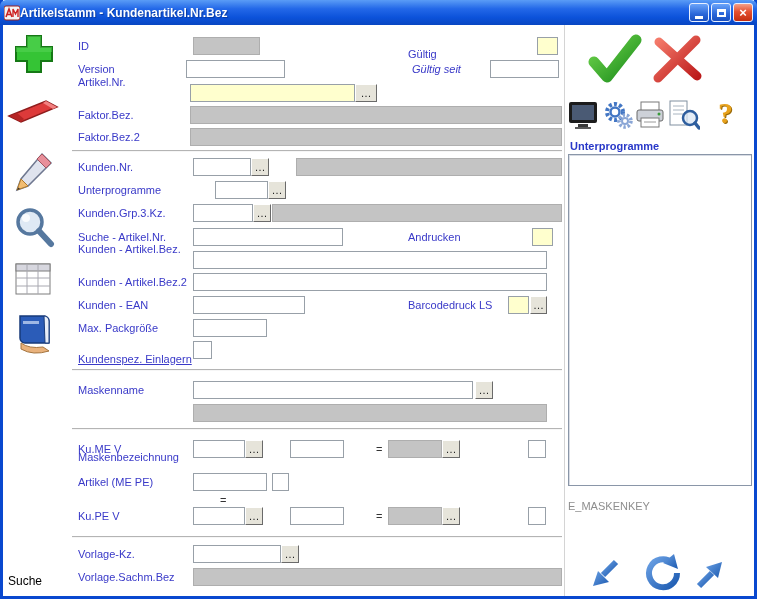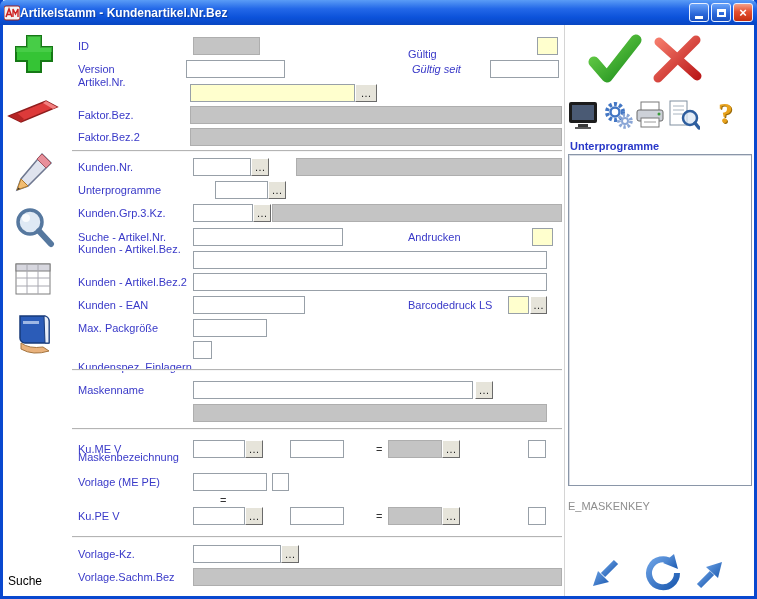--- a/index.html
+++ b/index.html
@@ -169,21 +169,21 @@
 
 <span class="lbl" style="left:78px; top:299px;text-align:right;">Kunden - EAN</span>
 <input class="inp" style="left: 193px; top: 296px; width: 112px;">
 <span class="lbl" style="left:408px; top:299px;">Barcodedruck LS</span>
 <div class="inp yellow" style="left:508px; top:296px; width:21px;"></div>
 <button class="dots" style="left:530px; top:296px; width:17px;">…</button>
 
 <span class="lbl" style="left:78px; top:322px;">Max. Packgröße</span>
 <input class="inp" style="left: 193px; top: 319px; width: 74px;">
 
-<span class="lbl" style="left:78px; top:361px;">Kundenspez. Einlagern</span>
+<span class="lbl" style="left:78px; top:353px;text-decoration:underline;">Kundenspez. Einlagern</span>
 <input class="inp" style="left: 193px; top: 341px; width: 19px;">
 
 <div class="sep" style="top:369px;"></div>
 
 <span class="lbl" style="left:78px; top:384px;">Maskenname</span>
 <input class="inp" style="left: 193px; top: 381px; width: 280px;">
 <button class="dots" style="left:475px; top:381px;">…</button>
 
 <span class="lbl" style="left:78px; top:407px;margin-top:44px;">Maskenbezeichnung</span>
 <div class="fld" style="left:193px; top:404px; width:354px;"></div>
@@ -192,21 +192,21 @@
 
 <span class="lbl" style="left:78px; top:443px;">Ku.ME V</span>
 <input class="inp" style="left: 193px; top: 440px; width: 52px;">
 <button class="dots" style="left:245px; top:440px;">…</button>
 <input class="inp" style="left: 290px; top: 440px; width: 54px;">
 <span class="lbl" style="left:376px; top:443px; color:#333;">=</span>
 <div class="fld" style="left:388px; top:440px; width:54px;"></div>
 <button class="dots" style="left:442px; top:440px;">…</button>
 <input class="inp" style="left: 528px; top: 440px; width: 18px;">
 
-<span class="lbl" style="left:78px; top:476px;">Vorlage (ME PE)</span>
+<span class="lbl" style="left:78px; top:476px;">Artikel (ME PE)</span>
 <input class="inp" style="left: 193px; top: 473px; width: 74px;">
 <input class="inp" style="left: 272px; top: 473px; width: 17px;">
 <span class="lbl" style="left:220px; top:494px; color:#333;">=</span>
 
 <span class="lbl" style="left:78px; top:510px;">Ku.PE V</span>
 <input class="inp" style="left: 193px; top: 507px; width: 52px;">
 <button class="dots" style="left:245px; top:507px;">…</button>
 <input class="inp" style="left: 290px; top: 507px; width: 54px;">
 <span class="lbl" style="left:376px; top:510px; color:#333;">=</span>
 <div class="fld" style="left:388px; top:507px; width:54px;"></div>

